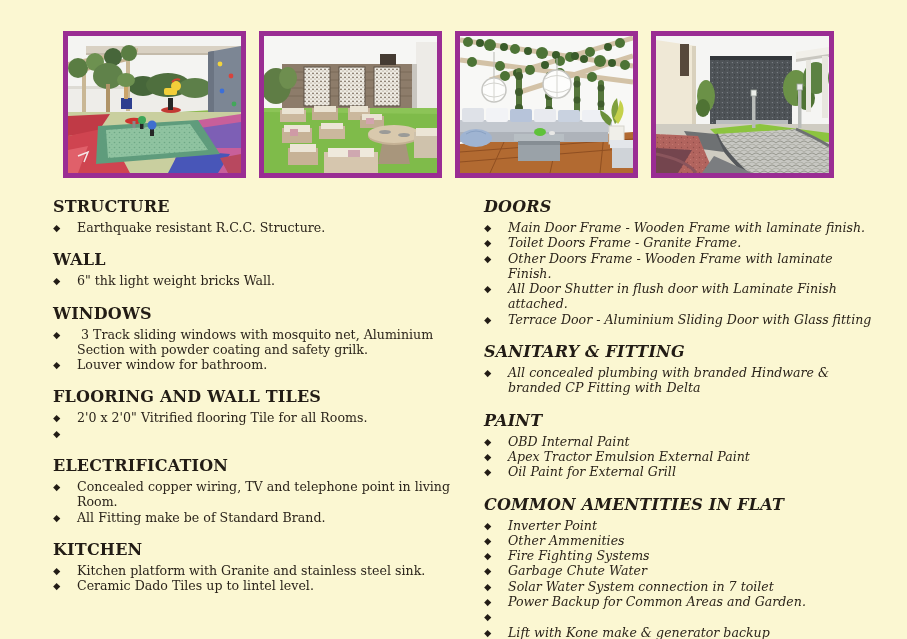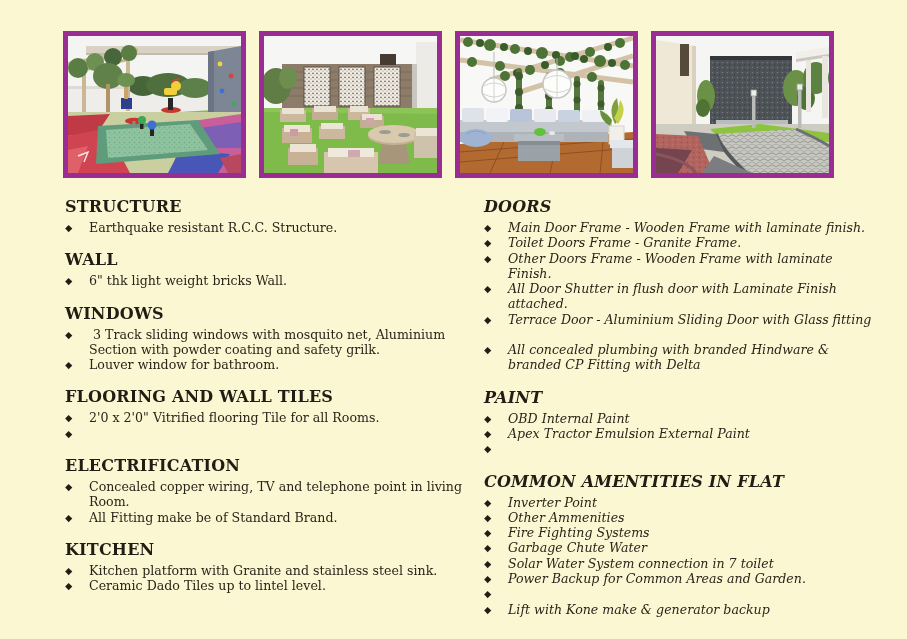--- a/index.html
+++ b/index.html
@@ -12,21 +12,21 @@
   .page{position:relative;width:907px;height:639px;background:#FBF7D2;}
   .gallery{position:absolute;left:63px;top:31px;display:flex;gap:13px;}
   .frame{
     margin:0;width:173px;height:137px;
     border:5px solid #9A2D93;
     box-shadow:inset 0 0 0 1px rgba(60,10,60,.35);
     background:#f4f4f2;
   }
   .frame svg{display:block;width:173px;height:137px;}
   .col{position:absolute;top:197px;}
-  #col-left{left:65px;width:415px;}
+  #col-left{left:53px;width:415px;}
   #col-right{left:484px;width:395px;font-style:italic;}
   section{margin:0 0 15px 0;}
   h2{
     margin:0 0 4px 0;
     font-size:16px;line-height:19px;
     font-weight:bold;color:#221c15;
     letter-spacing:.2px;
   }
   ul{list-style:none;margin:0;padding:0;}
   li{
@@ -415,20 +415,21 @@
             <span class="bullet">◆</span>
             <span class="txt">All Door Shutter in flush door with Laminate Finish attached.</span>
           </li>
           <li>
             <span class="bullet">◆</span>
             <span class="txt">Terrace Door - Aluminium Sliding Door with Glass fitting</span>
           </li>
         </ul>
       </section>
       <section>
+        <h2>SANITARY &amp; FITTING</h2>
         <ul>
           <li>
             <span class="bullet">◆</span>
             <span class="txt">All concealed plumbing with branded Hindware &amp;
 branded CP Fitting with Delta</span>
           </li>
         </ul>
       </section>
       <section>
         <h2>PAINT</h2>
@@ -436,20 +437,21 @@
           <li>
             <span class="bullet">◆</span>
             <span class="txt">OBD Internal Paint</span>
           </li>
           <li>
             <span class="bullet">◆</span>
             <span class="txt">Apex Tractor Emulsion External Paint</span>
           </li>
           <li>
             <span class="bullet">◆</span>
+            <span class="txt">Oil Paint for External Grill</span>
           </li>
         </ul>
       </section>
       <section>
         <h2>COMMON AMENTITIES IN FLAT</h2>
         <ul>
           <li>
             <span class="bullet">◆</span>
             <span class="txt">Inverter Point</span>
           </li>

